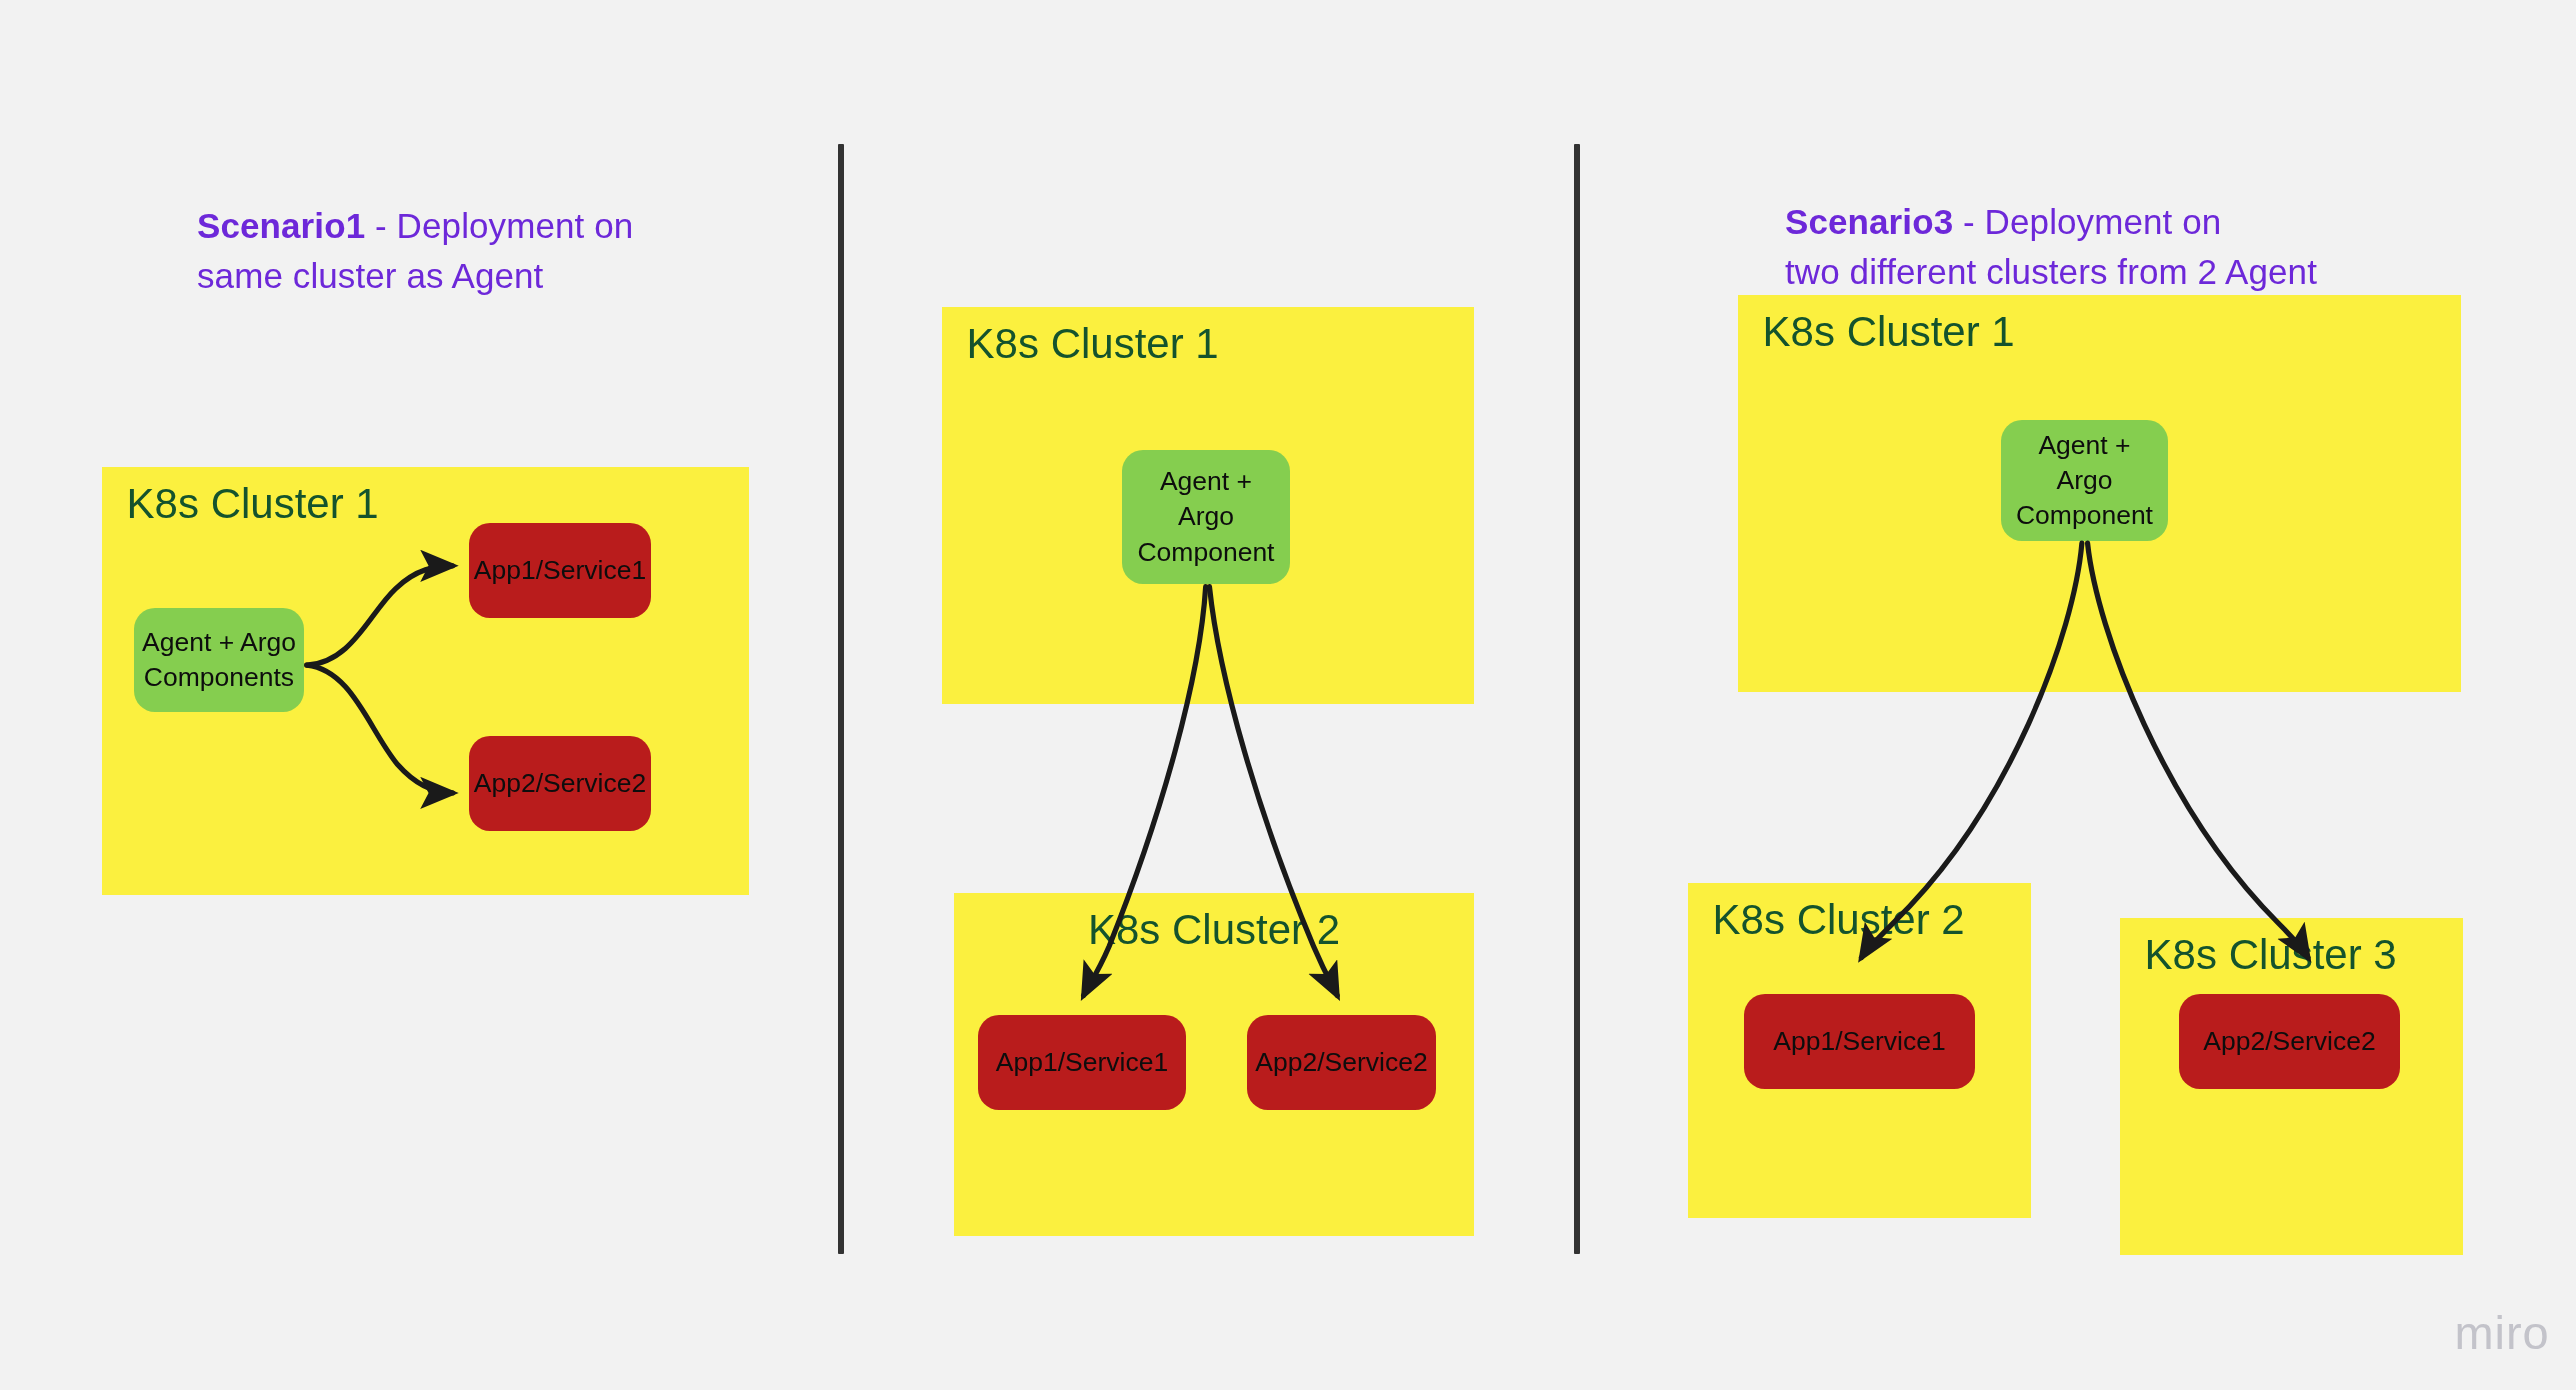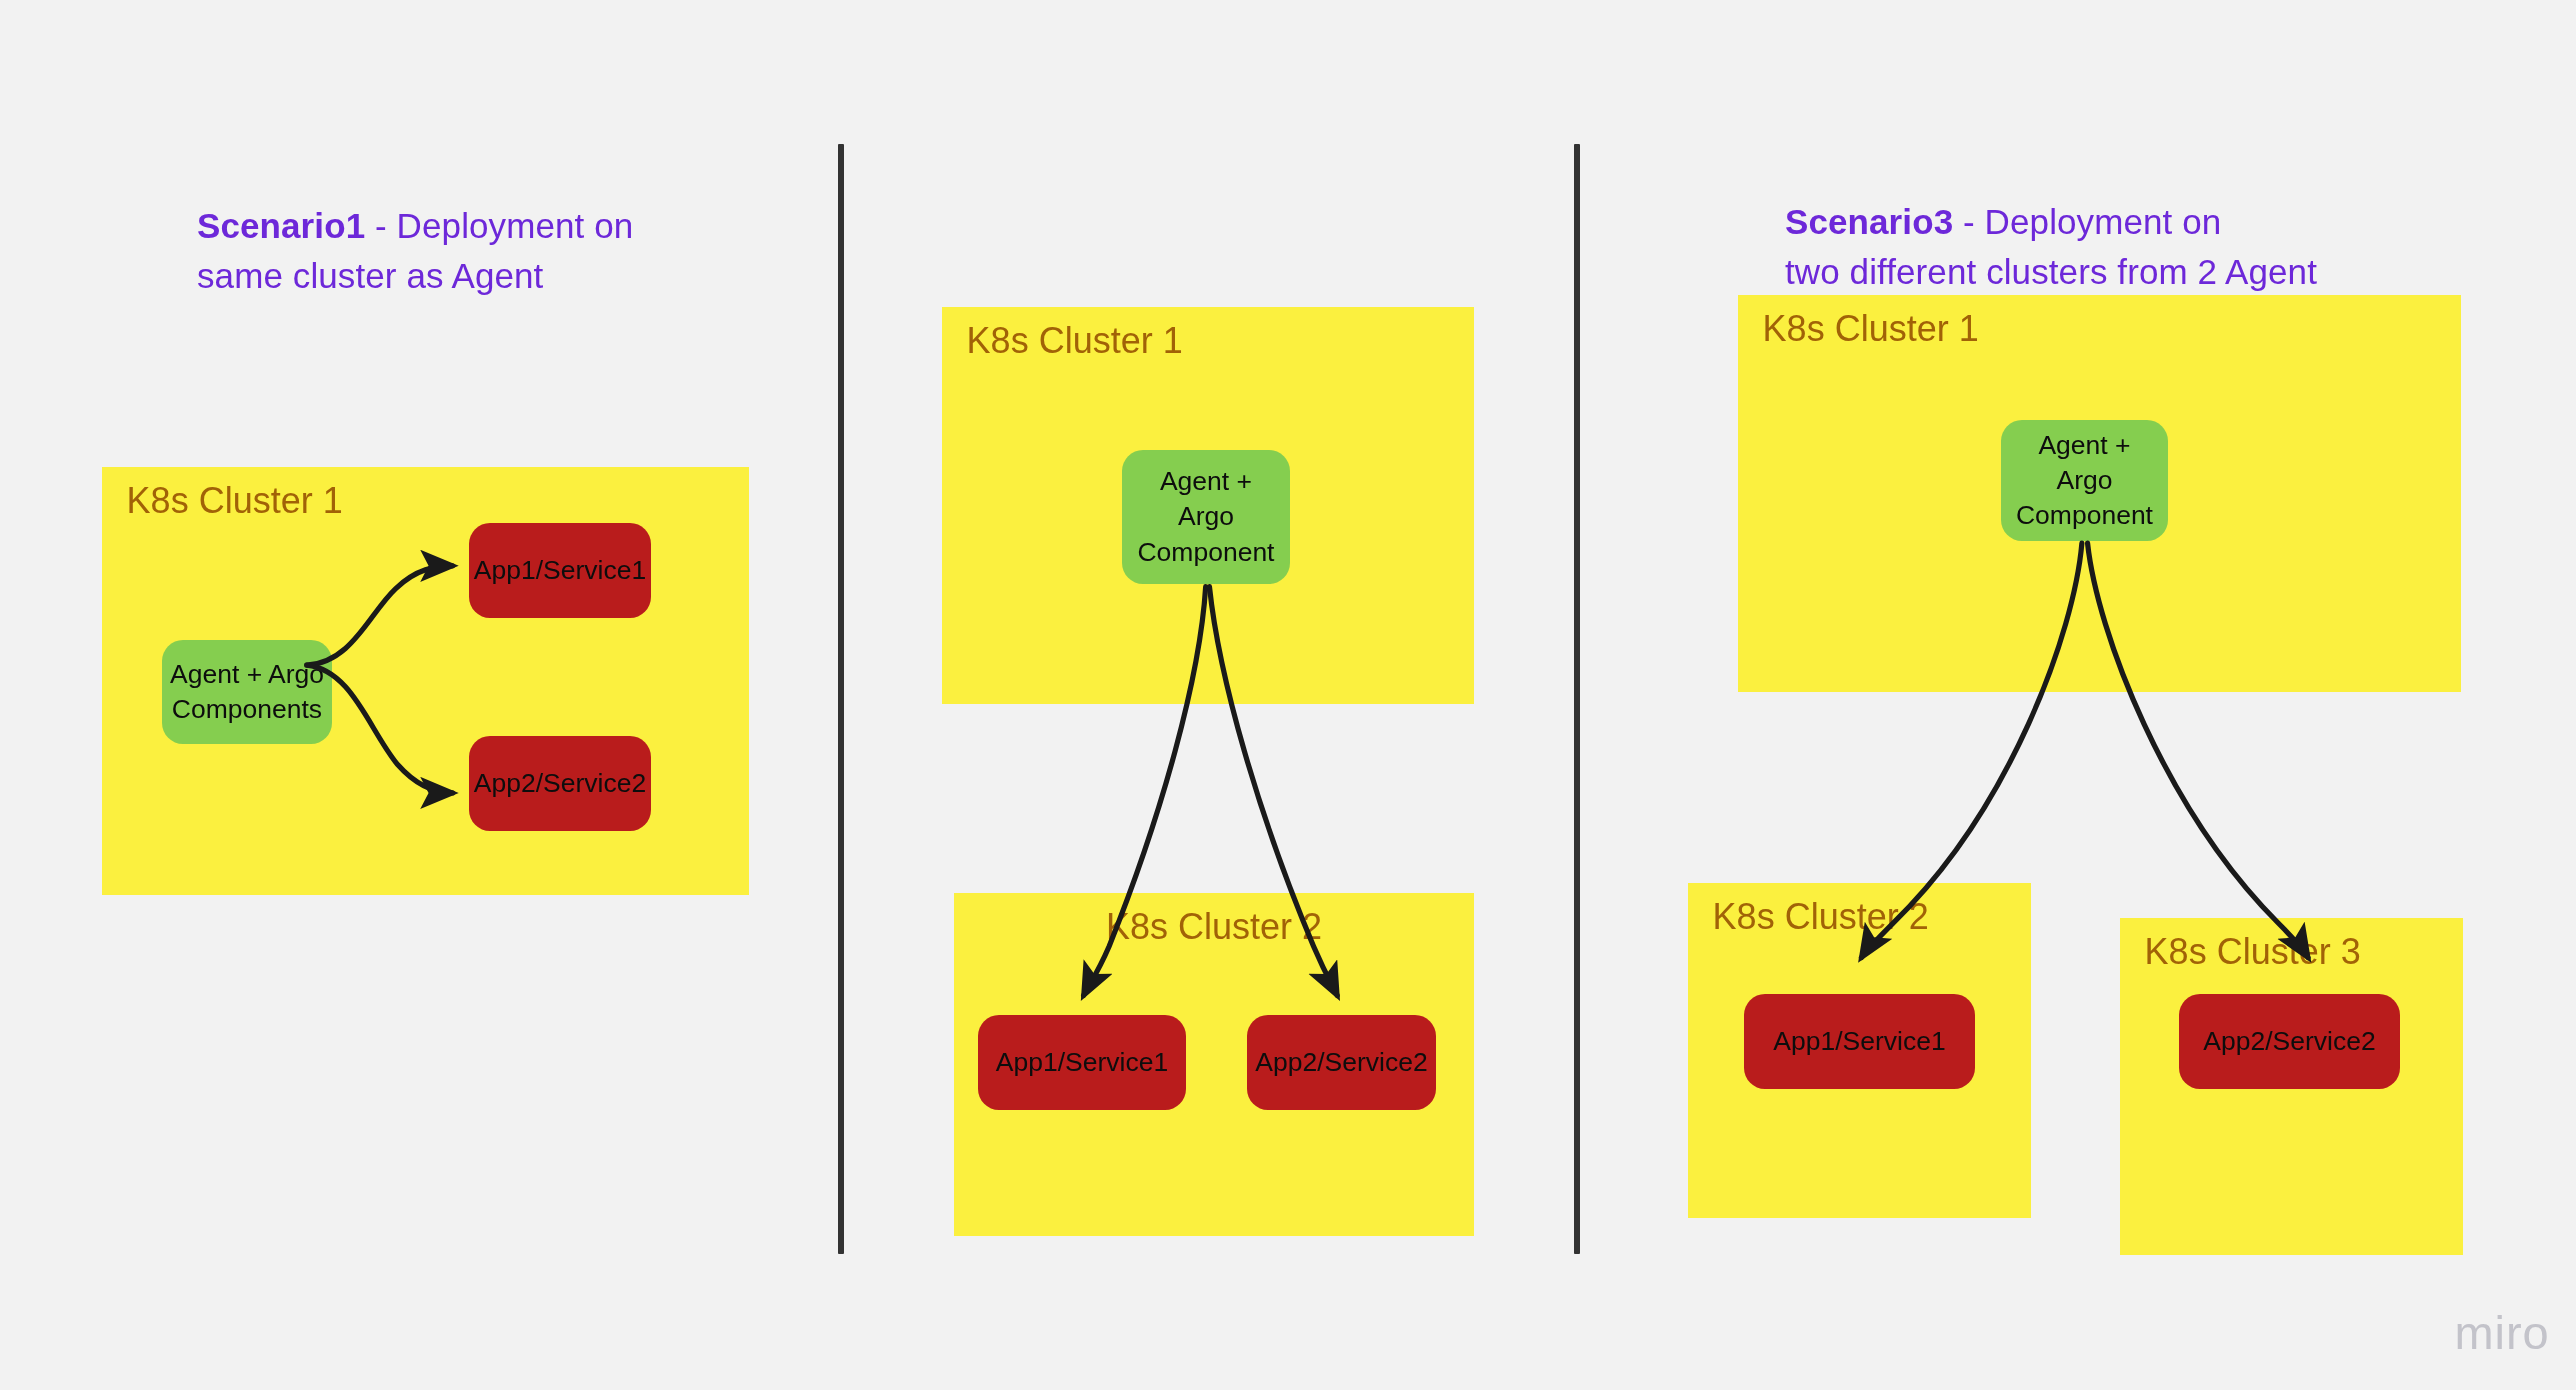--- a/index.html
+++ b/index.html
@@ -40,22 +40,22 @@
     font-weight: bold;
   }
   
   .cluster {
     position: absolute;
     background: #fbf03f;
     box-sizing: border-box;
   }
   .cluster-label {
     position: absolute;
-    font-size: 36px;
-    color: #a16207;
+    font-size: 42px;
+    color: #14532d;
     white-space: nowrap;
   }
   .cluster-label.left {
     left: 24.6px;
     top: 13.2px;
   }
   .cluster-label.center {
     left: 0;
     right: 0;
     top: 13.2px;
@@ -111,21 +111,21 @@
 
   <div class="scenario-title" style="left:197px; top:151px; width:587px;">
     <span class="strong">Scenario1</span><span> - Deployment on
 same cluster as Agent</span>
   </div>
 
   <div class="cluster" style="left:102px; top:467px; width:647px; height:428px;">
     <div class="cluster-label left">K8s Cluster 1</div>
   </div>
 
-  <div class="node agent" style="left:134px; top:640px; width:170px; height:104px;margin-left:28px;">
+  <div class="node agent" style="left:134px; top:608px; width:170px; height:104px;">
     <span class="node-label">Agent + Argo
 Components</span>
   </div>
 
   <div class="node app" style="left:469px; top:523px; width:182px; height:95px;">
     <span class="node-label">App1/Service1</span>
   </div>
 
   <div class="node app" style="left:469px; top:736px; width:182px; height:95px;">
     <span class="node-label">App2/Service2</span>

